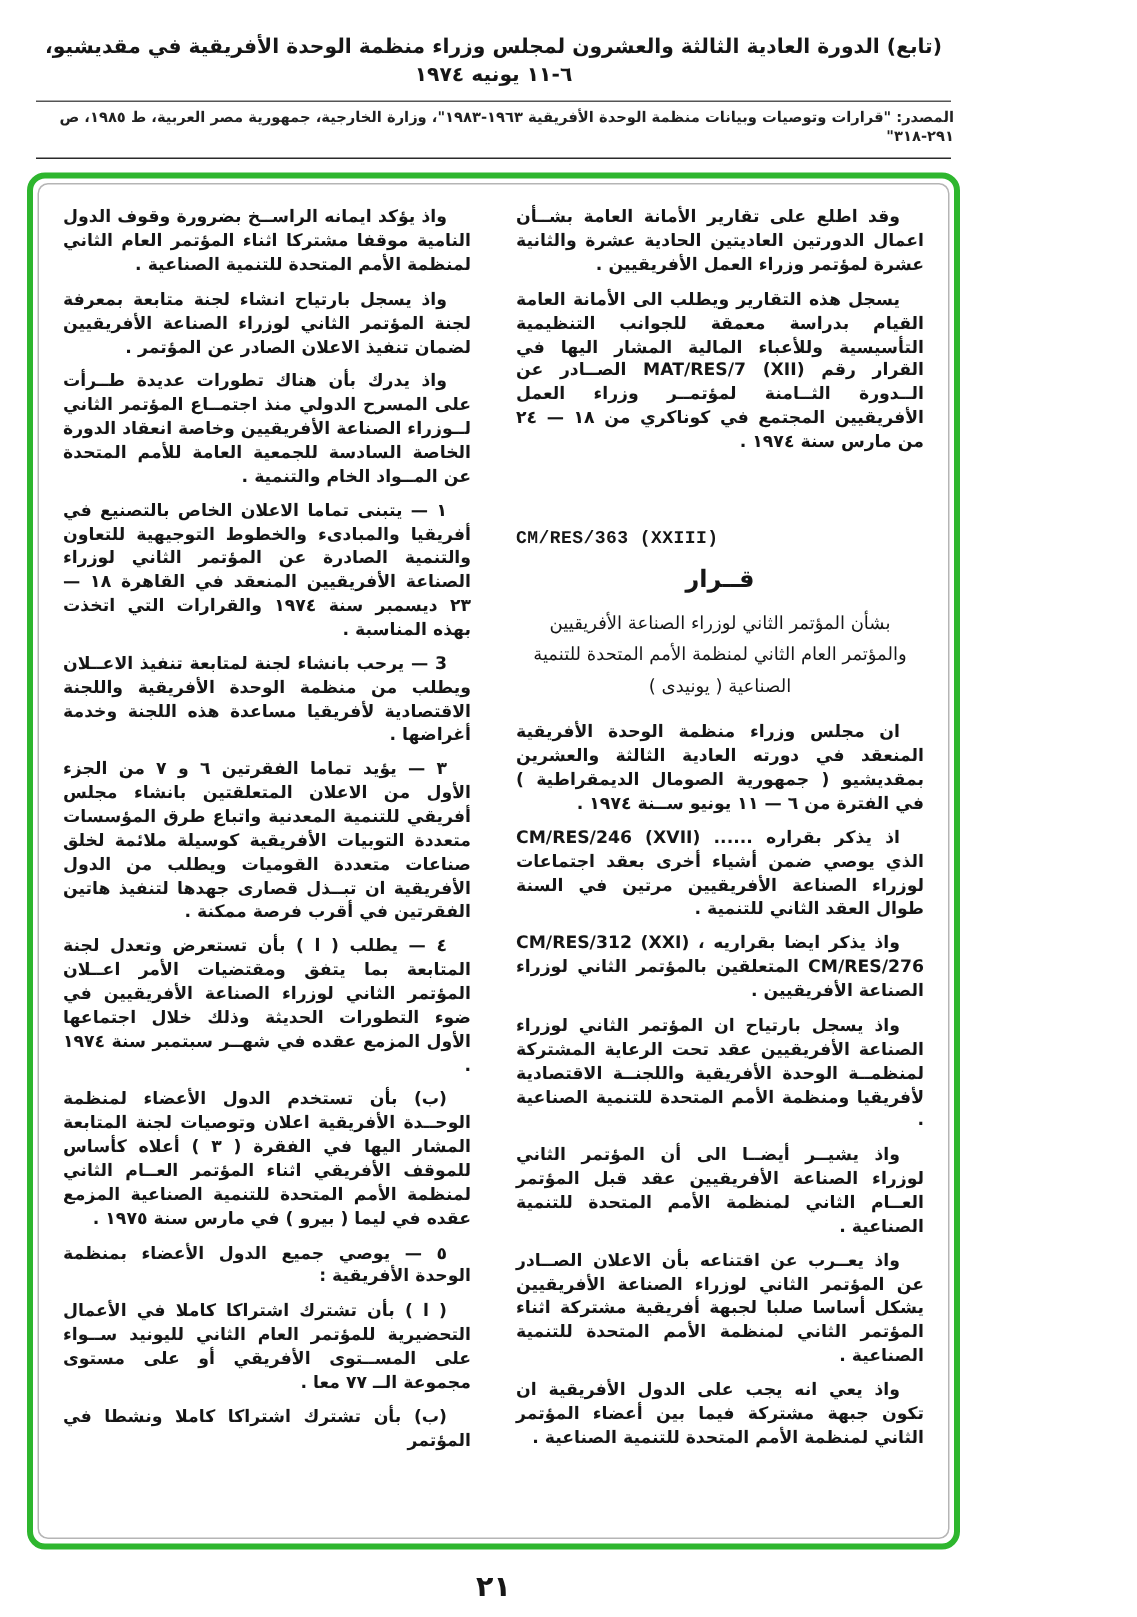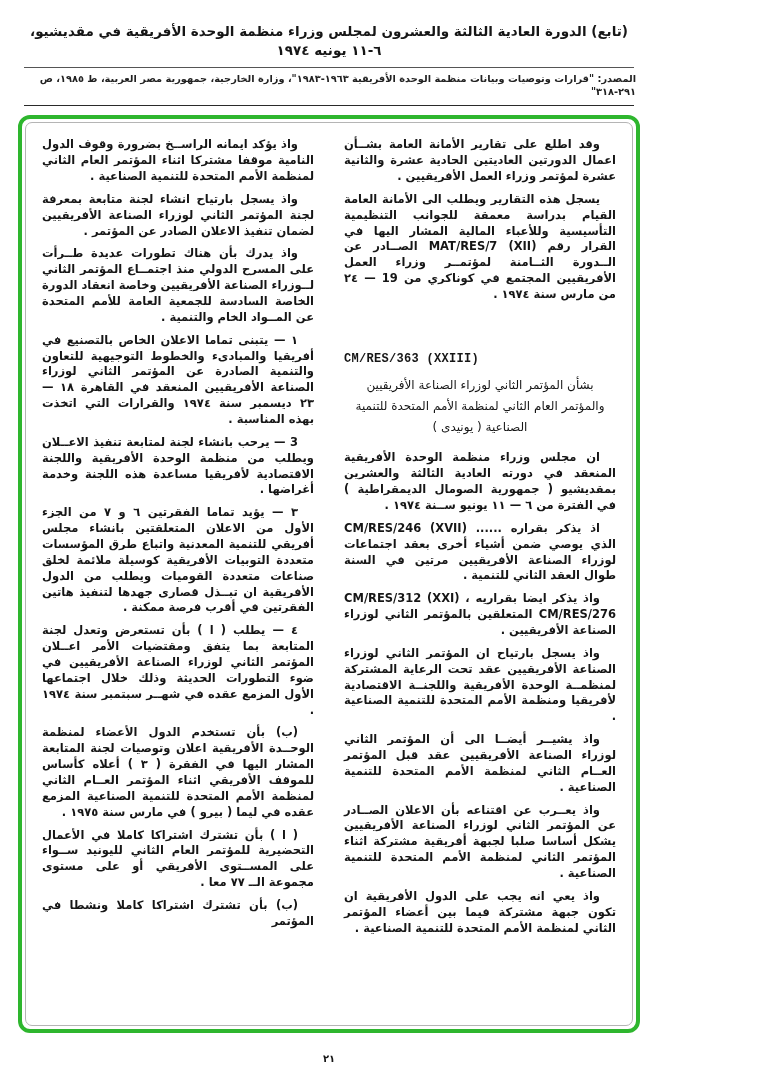--- a/index.html
+++ b/index.html
@@ -65,62 +65,64 @@
     font-size:16px;margin:6px 0 8px;letter-spacing:2px;
   }
   .res-subtitle{
     text-align:center;font-weight:normal;
     font-size:12px;line-height:1.75;margin:0 6px 12px;
   }
   
   .doc-footer{margin-top:14px;text-align:center;}
   .page-number{
     display:inline-block;
-    font-weight:bold;font-size:10px;direction:rtl;
+    font-weight:bold;font-size:19px;direction:rtl;
   }
 </style>
 </head>
 <body>
 
 <div class="page">
 
   <header class="doc-header">
     <div class="doc-title">(تابع) الدورة العادية الثالثة والعشرون لمجلس وزراء منظمة الوحدة الأفريقية في مقديشيو، ٦-١١ يونيه ١٩٧٤</div>
     <div class="rule thin"></div>
     <div class="doc-source">المصدر: "قرارات وتوصيات وبيانات منظمة الوحدة الأفريقية ١٩٦٣-١٩٨٣"، وزارة الخارجية، جمهورية مصر العربية، ط ١٩٨٥، ص ٢٩١-٣١٨"</div>
     <div class="rule"></div>
   </header>
 
   <main class="green-frame">
     <div class="inner-frame">
       <div class="columns">
 
         <section class="col">
           <p class="para">وقد اطلع على تقارير الأمانة العامة بشــأن اعمال الدورتين العاديتين الحادية عشرة والثانية عشرة لمؤتمر وزراء العمل الأفريقيين .</p>
-          <p class="para">يسجل هذه التقارير ويطلب الى الأمانة العامة القيام بدراسة معمقة للجوانب التنظيمية التأسيسية وللأعباء المالية المشار اليها في القرار رقم MAT/RES/7 (XII) الصــادر عن الــدورة الثــامنة لمؤتمــر وزراء العمل الأفريقيين المجتمع في كوناكري من 19 — ٢٤ من مارس سنة ١٩٧٤ .</p>
+          <p class="para">يسجل هذه التقارير ويطلب الى الأمانة العامة القيام بدراسة معمقة للجوانب التنظيمية التأسيسية وللأعباء المالية المشار اليها في القرار رقم MAT/RES/7 (XII) الصــادر عن الــدورة الثــامنة لمؤتمــر وزراء العمل الأفريقيين المجتمع في كوناكري من ١٨ — ٢٤ من مارس سنة ١٩٧٤ .</p>
           <div class="rescode gap-lg">CM/RES/363  (XXIII)</div>
+          <div class="res-title">قــرار</div>
           <div class="res-subtitle">بشأن المؤتمر الثاني لوزراء الصناعة الأفريقيين والمؤتمر العام الثاني لمنظمة الأمم المتحدة للتنمية الصناعية ( يونيدى )</div>
           <p class="para">ان مجلس وزراء منظمة الوحدة الأفريقية المنعقد في دورته العادية الثالثة والعشرين بمقديشيو ( جمهورية الصومال الديمقراطية ) في الفترة من ٦ — ١١ يونيو ســنة ١٩٧٤ .</p>
           <p class="para">اذ يذكر بقراره ...... CM/RES/246 (XVII) الذي يوصي ضمن أشياء أخرى بعقد اجتماعات لوزراء الصناعة الأفريقيين مرتين في السنة طوال العقد الثاني للتنمية .</p>
           <p class="para">واذ يذكر ايضا بقراريه CM/RES/312 (XXI) ، CM/RES/276 المتعلقين بالمؤتمر الثاني لوزراء الصناعة الأفريقيين .</p>
           <p class="para">واذ يسجل بارتياح ان المؤتمر الثاني لوزراء الصناعة الأفريقيين عقد تحت الرعاية المشتركة لمنظمــة الوحدة الأفريقية واللجنــة الاقتصادية لأفريقيا ومنظمة الأمم المتحدة للتنمية الصناعية .</p>
           <p class="para">واذ يشيــر أيضــا الى أن المؤتمر الثاني لوزراء الصناعة الأفريقيين عقد قبل المؤتمر العــام الثاني لمنظمة الأمم المتحدة للتنمية الصناعية .</p>
           <p class="para">واذ يعــرب عن اقتناعه بأن الاعلان الصــادر عن المؤتمر الثاني لوزراء الصناعة الأفريقيين يشكل أساسا صلبا لجبهة أفريقية مشتركة اثناء المؤتمر الثاني لمنظمة الأمم المتحدة للتنمية الصناعية .</p>
           <p class="para">واذ يعي انه يجب على الدول الأفريقية ان تكون جبهة مشتركة فيما بين أعضاء المؤتمر الثاني لمنظمة الأمم المتحدة للتنمية الصناعية .</p>
         </section>
 
         <section class="col">
           <p class="para">واذ يؤكد ايمانه الراســخ بضرورة وقوف الدول النامية موقفا مشتركا اثناء المؤتمر العام الثاني لمنظمة الأمم المتحدة للتنمية الصناعية .</p>
           <p class="para">واذ يسجل بارتياح انشاء لجنة متابعة بمعرفة لجنة المؤتمر الثاني لوزراء الصناعة الأفريقيين لضمان تنفيذ الاعلان الصادر عن المؤتمر .</p>
           <p class="para">واذ يدرك بأن هناك تطورات عديدة طــرأت على المسرح الدولي منذ اجتمــاع المؤتمر الثاني لــوزراء الصناعة الأفريقيين وخاصة انعقاد الدورة الخاصة السادسة للجمعية العامة للأمم المتحدة عن المــواد الخام والتنمية .</p>
           <p class="para">١ — يتبنى تماما الاعلان الخاص بالتصنيع في أفريقيا والمبادىء والخطوط التوجيهية للتعاون والتنمية الصادرة عن المؤتمر الثاني لوزراء الصناعة الأفريقيين المنعقد في القاهرة ١٨ — ٢٣ ديسمبر سنة ١٩٧٤ والقرارات التي اتخذت بهذه المناسبة .</p>
           <p class="para">3 — يرحب بانشاء لجنة لمتابعة تنفيذ الاعــلان ويطلب من منظمة الوحدة الأفريقية واللجنة الاقتصادية لأفريقيا مساعدة هذه اللجنة وخدمة أغراضها .</p>
           <p class="para">٣ — يؤيد تماما الفقرتين ٦ و ٧ من الجزء الأول من الاعلان المتعلقتين بانشاء مجلس أفريقي للتنمية المعدنية واتباع طرق المؤسسات متعددة التوبيات الأفريقية كوسيلة ملائمة لخلق صناعات متعددة القوميات ويطلب من الدول الأفريقية ان تبــذل قصارى جهدها لتنفيذ هاتين الفقرتين في أقرب فرصة ممكنة .</p>
           <p class="para">٤ — يطلب ( ا ) بأن تستعرض وتعدل لجنة المتابعة بما يتفق ومقتضيات الأمر اعــلان المؤتمر الثاني لوزراء الصناعة الأفريقيين في ضوء التطورات الحديثة وذلك خلال اجتماعها الأول المزمع عقده في شهــر سبتمبر سنة ١٩٧٤ .</p>
           <p class="para">(ب) بأن تستخدم الدول الأعضاء لمنظمة الوحــدة الأفريقية اعلان وتوصيات لجنة المتابعة المشار اليها في الفقرة ( ٣ ) أعلاه كأساس للموقف الأفريقي اثناء المؤتمر العــام الثاني لمنظمة الأمم المتحدة للتنمية الصناعية المزمع عقده في ليما ( بيرو ) في مارس سنة ١٩٧٥ .</p>
+          <p class="para">٥ — يوصي جميع الدول الأعضاء بمنظمة الوحدة الأفريقية :</p>
           <p class="para">( ا ) بأن تشترك اشتراكا كاملا في الأعمال التحضيرية للمؤتمر العام الثاني لليونيد ســواء على المســتوى الأفريقي أو على مستوى مجموعة الــ ٧٧ معا .</p>
           <p class="para">(ب) بأن تشترك اشتراكا كاملا ونشطا في المؤتمر</p>
         </section>
 
       </div>
     </div>
   </main>
 
   <footer class="doc-footer">
     <div class="page-number">٢١</div>

